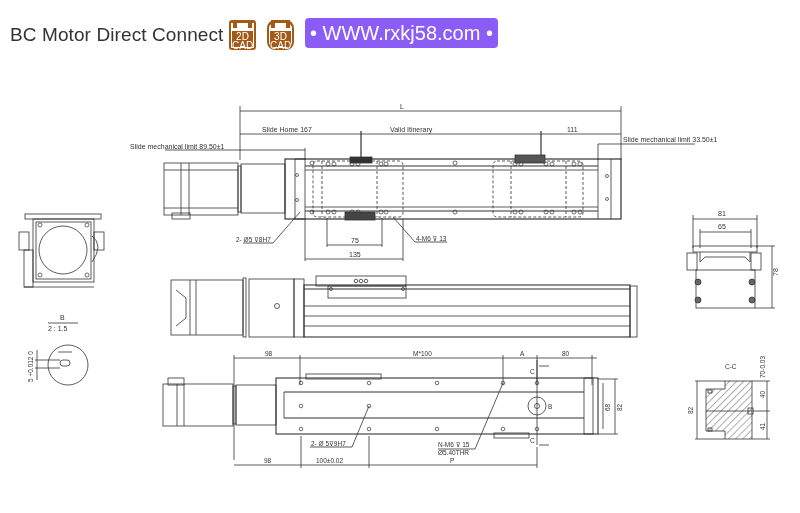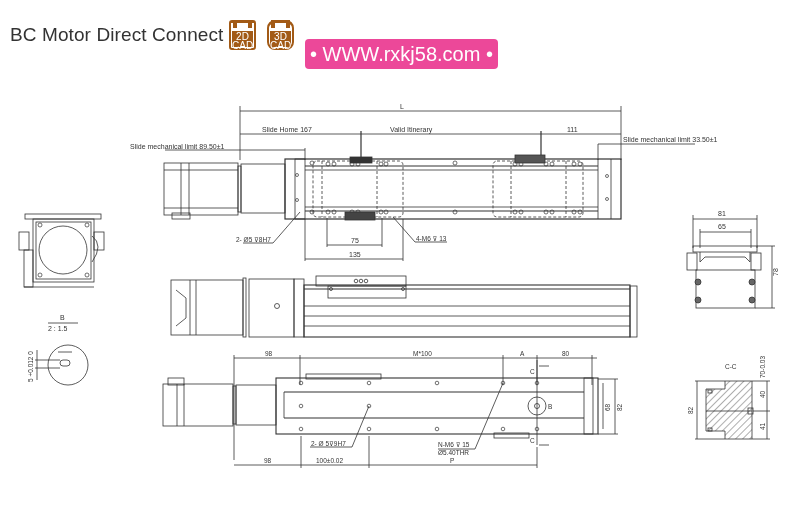--- a/index.html
+++ b/index.html
@@ -2,21 +2,21 @@
 <html><head>
 <meta charset="utf-8">
 <style>
   html,body{margin:0;padding:0;background:#fff;}
   body{width:800px;height:513px;position:relative;overflow:hidden;font-family:"DejaVu Sans",sans-serif;}
   .header{position:absolute;left:0;top:18px;height:40px;width:800px;}
   .title{position:absolute;left:10px;top:6px;font-family:"Liberation Sans",sans-serif;font-size:19px;color:#333;letter-spacing:0.1px;}
   .cad{position:absolute;top:2px;width:27px;height:30px;border:2px solid #a25a16;border-top-width:3px;border-radius:3px;background:#fff;box-sizing:border-box;}
   .cad .tab{position:absolute;top:-3px;width:4px;height:8px;background:#a25a16;}
   .cad .lbl{position:absolute;left:1px;right:1px;bottom:1px;top:8px;background:#a25a16;color:#fff;font-size:10px;line-height:9px;text-align:center;font-family:Liberation Sans, sans-serif;padding-top:1px;}
-  .url{position:absolute;left:305px;top:21px;width:193px;height:30px;background:#ec4899;border-radius:4px;color:#fff;font-family:"Liberation Sans",sans-serif;font-size:20px;line-height:30px;text-align:center;}
+  .url{position:absolute;left:305px;top:0;width:193px;height:30px;background:#8b5cf6;border-radius:4px;color:#fff;font-family:"Liberation Sans",sans-serif;font-size:20px;line-height:30px;text-align:center;}
   svg.draw{position:absolute;left:0;top:0;}
   svg text{font-family:"Liberation Sans",sans-serif;fill:#333;}
 </style>
 </head>
 <body>
 
 <div class="header">
   <div class="title">BC Motor Direct Connect</div>
   <div class="cad" style="left:229px;">
     <div class="tab" style="left:2px"></div>

